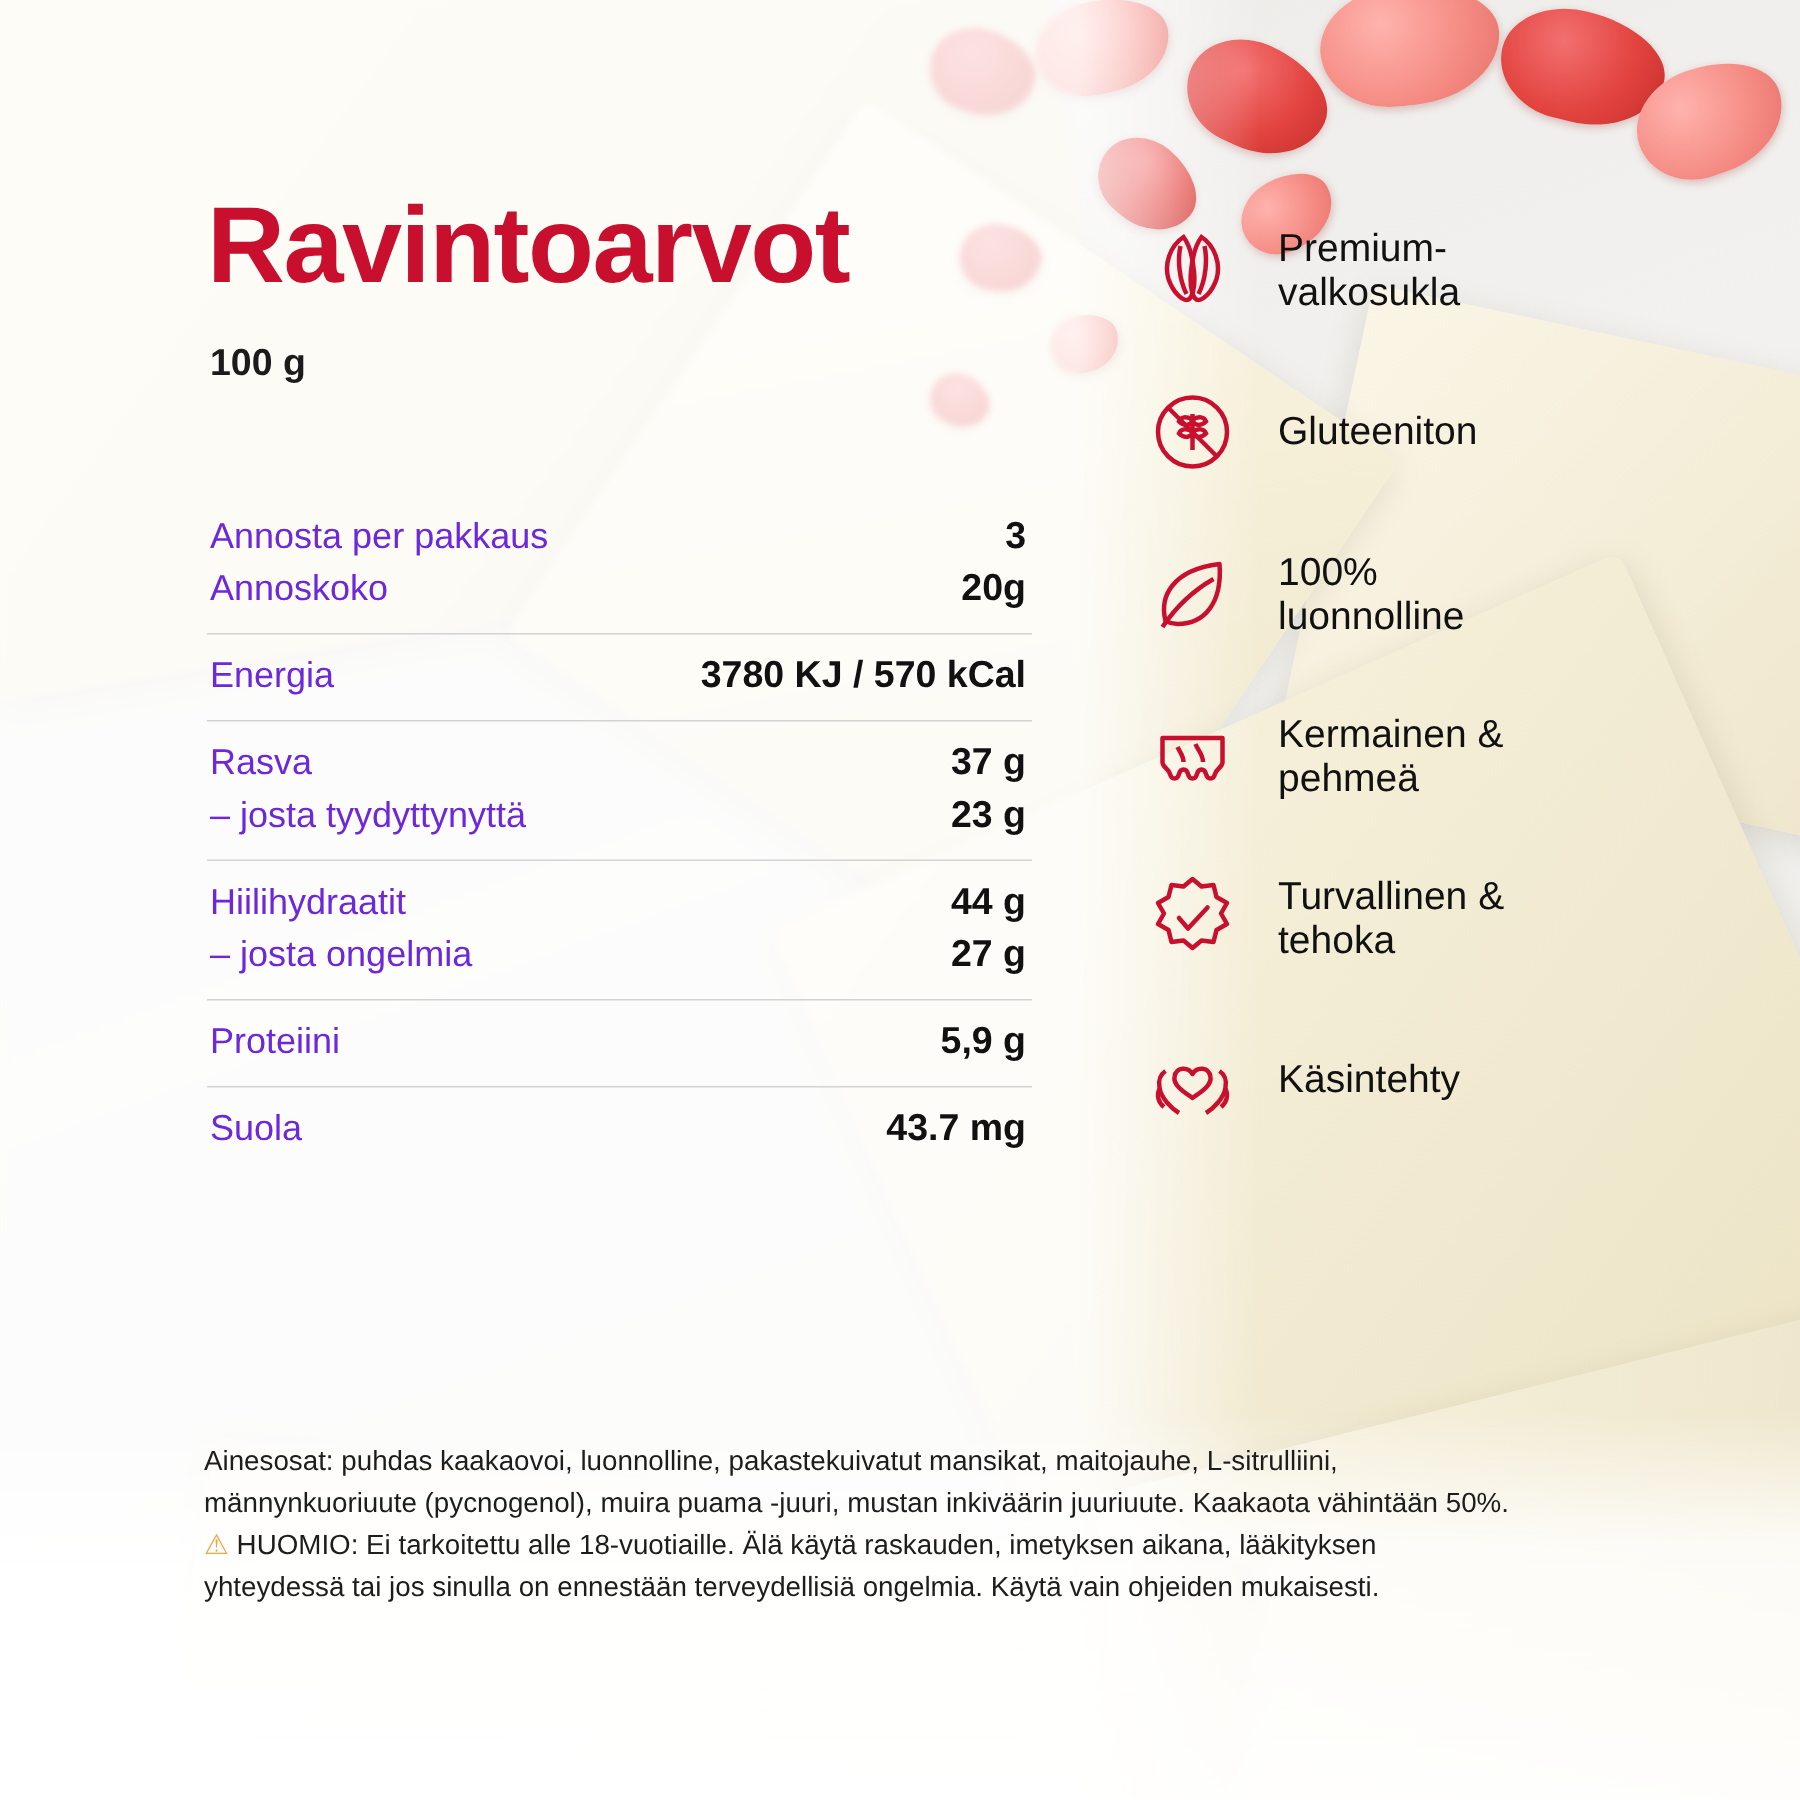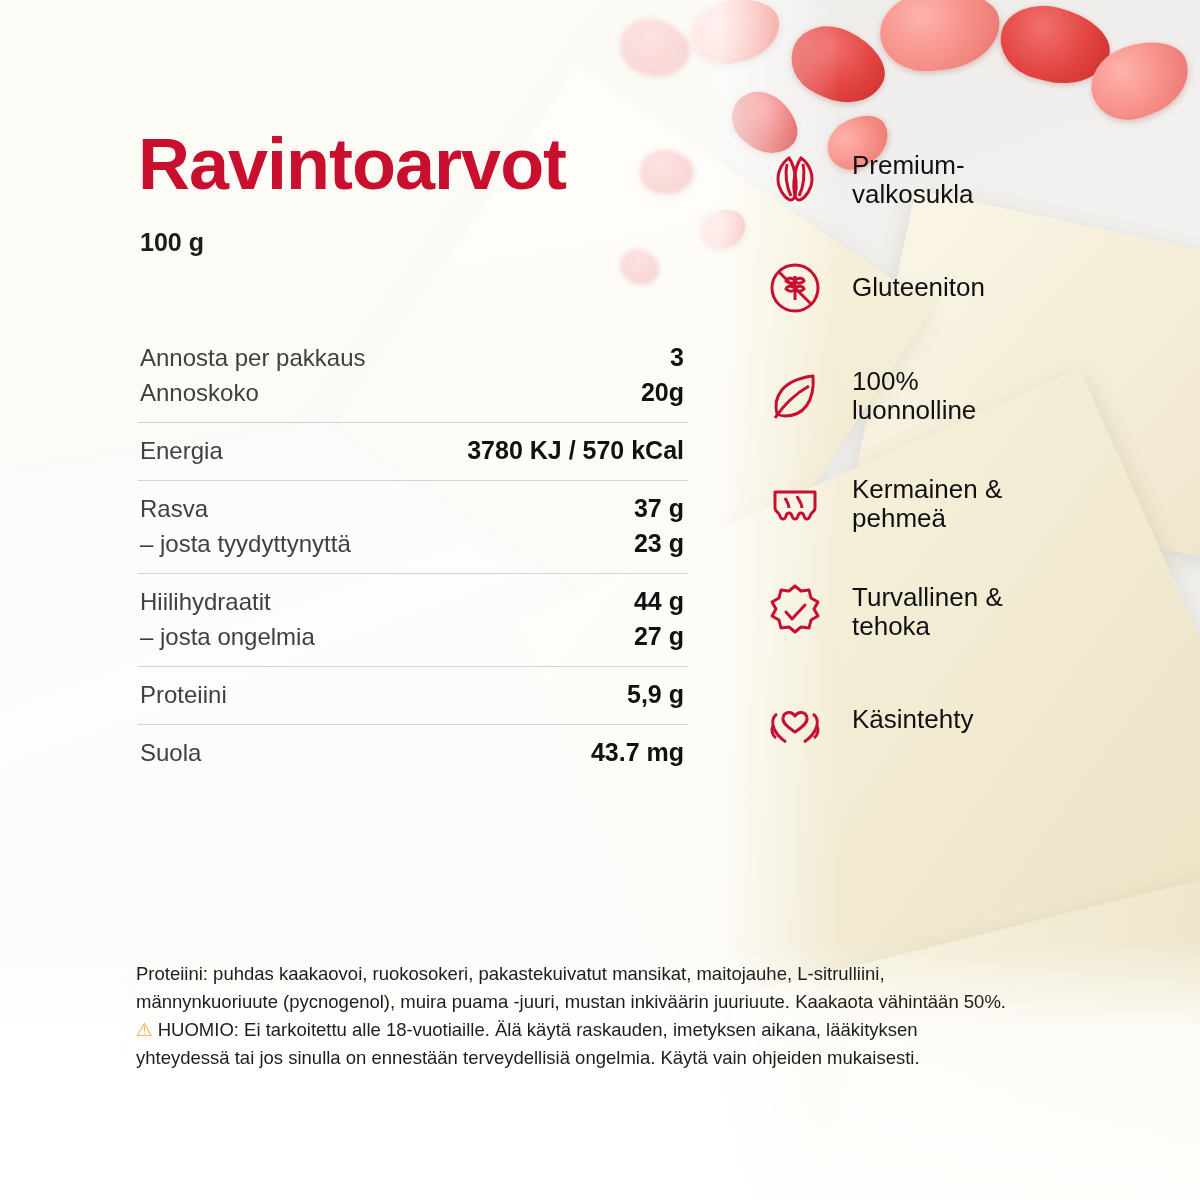--- a/index.html
+++ b/index.html
@@ -84,21 +84,21 @@
   }
 
   
   .table {
     position: absolute; left: 138px; top: 330px; width: 550px;
   }
   .trow {
     display: flex; justify-content: space-between; align-items: baseline;
     padding: 3px 4px 3px 2px;
   }
-  .trow .lbl { font-size: 24px; color: #404040; font-weight: 400; }
+  .trow .lbl { font-size: 24px; color: #6d28d9; font-weight: 400; }
   .trow .val { font-size: 25px; color: #111; font-weight: 700; }
   .group { padding: 10px 0 12px; }
   .sep { height: 1px; background: #d3d3d3; width: 100%; }
 
   
   .features {
     position: absolute; left: 762px; top: 126px; width: 420px;
   }
   .feature {
     display: flex; align-items: center; gap: 24px;
@@ -286,19 +286,19 @@
           <path d="M14 26c-3 2-5 6-4 11 1 7 8 14 13 17M50 26c3 2 5 6 4 11-1 7-8 14-13 17"></path>
           <path d="M10 38c-2 4-1 9 3 12M54 38c2 4 1 9-3 12"></path>
         </svg>
       </span>
       <span class="ftext">Käsintehty</span>
     </div>
 
   </div>
 
   <div class="ingredients">
-    <div class="line">Proteiini: puhdas kaakaovoi, ruokosokeri, pakastekuivatut mansikat, maitojauhe, L-sitrulliini,</div>
+    <div class="line">Ainesosat: puhdas kaakaovoi, luonnolline, pakastekuivatut mansikat, maitojauhe, L-sitrulliini,</div>
     <div class="line">männynkuoriuute (pycnogenol), muira puama -juuri, mustan inkiväärin juuriuute. Kaakaota vähintään 50%.</div>
     <div class="line"><span class="warn-glyph">⚠</span><span> HUOMIO: Ei tarkoitettu alle 18-vuotiaille. Älä käytä raskauden, imetyksen aikana, lääkityksen</span></div>
     <div class="line">yhteydessä tai jos sinulla on ennestään terveydellisiä ongelmia. Käytä vain ohjeiden mukaisesti.</div>
   </div>
 
 </div>
 
 </body></html>

